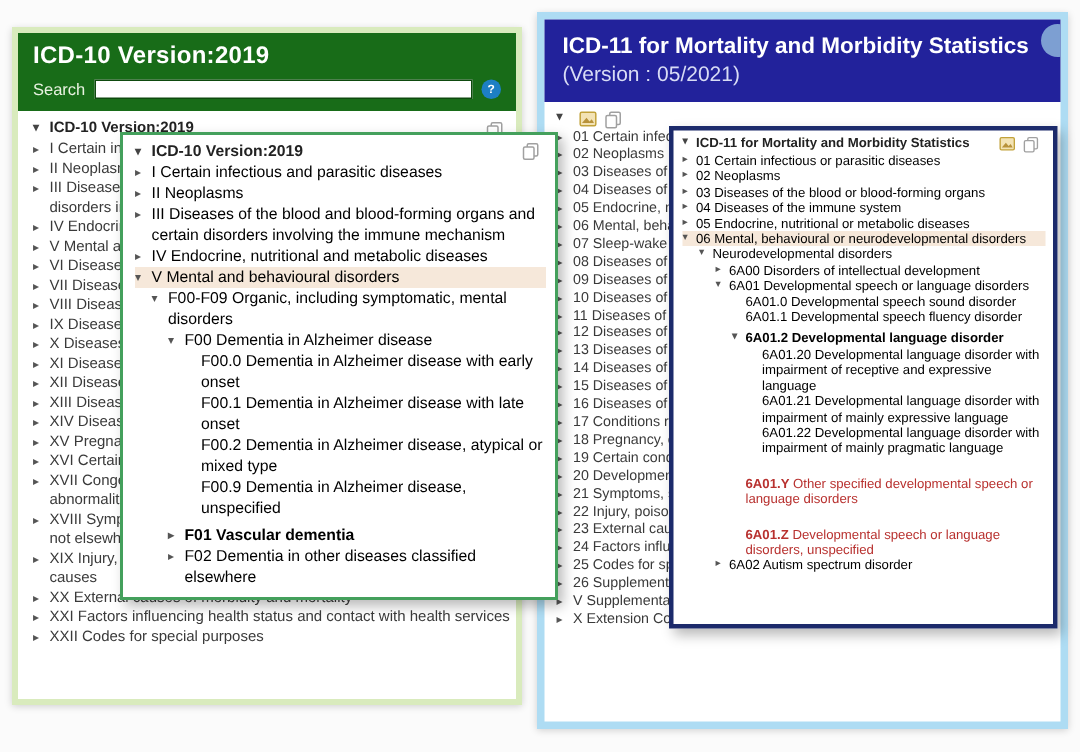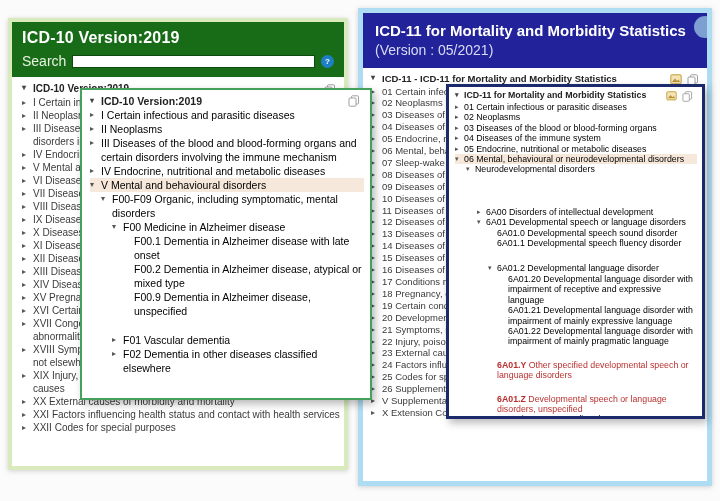--- a/index.html
+++ b/index.html
@@ -15,21 +15,21 @@
   .panel-left {
     left:8px; top:18px; width:340px; height:452px;
     border:4px solid #d9ebbd;
     box-shadow:0 1px 5px rgba(0,0,0,.18);
   }
   .hdr10 {
     background:#186c18; color:#fff; padding:7px 10px 8px 10px;
   }
   .hdr10 .title { font-size:16px; font-weight:bold; letter-spacing:.2px; }
   .search-row { display:flex; align-items:center; gap:6px; margin-top:6px; }
-  .search-label { font-size:14px; color:#e8f2e0;text-align:right; }
+  .search-label { font-size:11px; color:#e8f2e0;text-align:right; }
   .search-input {
     flex:1; height:13px; border:1px solid #0e4a0e; background:#fff;
     font-size:9px; padding:0 3px; outline:none;
   }
   .help-btn {
     width:13px; height:13px; border-radius:50%; background:#1d7fc4;
     color:#fff; font-size:8px; font-weight:bold; line-height:13px;
     text-align:center; flex:0 0 auto; cursor:pointer;
   }
   
@@ -57,21 +57,21 @@
   .trow { display:flex; align-items:flex-start; cursor:pointer; }
   .trow .arw { width:11px; flex:0 0 auto; color:#555; font-size:8px; line-height:inherit; }
   .trow .lbl { flex:1; }
   .trow.hl { background:#f6e8da; }
   .trow.red, .trow.red .arw { color:#b8312f;margin-top:13px; }
   .trow .code-b { font-weight:bold; }
   .root-row { display:flex; align-items:flex-start; font-weight:bold; color:#222; cursor:pointer; }
   .root-row .arw { width:11px; flex:0 0 auto; color:#444; font-size:8px; }
   .root-row .lbl { flex:1; }
   .icon-cluster { display:flex; gap:5px; flex:0 0 auto; padding:1px 4px 0 4px; }
-  .gap { margin-top:15px; }
+  .gap { margin-top:4px;font-weight:bold; }
   
   .overlay { position:absolute; background:#fff; overflow:hidden; }
   .ov-left {
     left:80px; top:88px; width:292px; height:312px;
     border:2px solid #44a05c;
     box-shadow:3px 4px 8px rgba(0,0,0,.28);
     padding:4px 6px 4px 8px; font-size:10.5px;
   }
   .ov-left .trow { line-height:14px; }
   .ov-left .root-row { line-height:14px; font-size:10.5px; }
@@ -205,21 +205,20 @@
 
 <div class="panel panel-right">
   <div class="hdr11">
     <span class="title">ICD-11 for Mortality and Morbidity Statistics</span>
     <span class="version">(Version : 05/2021)</span>
     <span class="corner-circle"></span>
   </div>
   <div class="tree tree-right">
     <div class="root-row">
       <span class="arw">▾</span>
-      <span class="lbl">ICD-11 - ICD-11 for Mortality and Morbidity Statistics</span>
       <span class="icon-cluster">
         <svg class="svg-ic" width="12" height="11" viewBox="0 0 12 11">
             <rect x="0.8" y="0.8" width="10.4" height="9" rx="1" fill="#f3e3b5" stroke="#c2a23a"></rect>
             <path d="M2 8 L5 4.5 L7 7 L8.5 5.5 L10 8 Z" fill="#b8923a"></path>
           </svg>
         <svg class="svg-ic" width="12" height="12" viewBox="0 0 12 12">
             <rect x="3.5" y="0.8" width="7" height="8.2" rx="1" fill="#fff" stroke="#a0a0a0"></rect>
             <rect x="1" y="3" width="7" height="8.2" rx="1" fill="#fff" stroke="#a0a0a0"></rect>
           </svg>
       </span>
@@ -372,21 +371,25 @@
       <div class="trow hl" style="padding-left: 0px;">
         <span class="arw">▾</span>
         <span class="lbl">V Mental and behavioural disorders</span>
       </div>
       <div class="trow" style="padding-left: 11px;">
         <span class="arw">▾</span>
         <span class="lbl">F00-F09 Organic, including symptomatic, mental disorders</span>
       </div>
       <div class="trow" style="padding-left: 22px;">
         <span class="arw">▾</span>
-        <span class="lbl">F00 Medicine in Alzheimer disease</span>
+        <span class="lbl">F00 Dementia in Alzheimer disease</span>
+      </div>
+      <div class="trow" style="padding-left: 33px;">
+        <span class="arw"></span>
+        <span class="lbl">F00.0 Dementia in Alzheimer disease with early onset</span>
       </div>
       <div class="trow" style="padding-left: 33px;">
         <span class="arw"></span>
         <span class="lbl">F00.1 Dementia in Alzheimer disease with late onset</span>
       </div>
       <div class="trow" style="padding-left: 33px;">
         <span class="arw"></span>
         <span class="lbl">F00.2 Dementia in Alzheimer disease, atypical or mixed type</span>
       </div>
       <div class="trow" style="padding-left: 33px;">
@@ -441,21 +444,21 @@
         <span class="lbl">05 Endocrine, nutritional or metabolic diseases</span>
       </div>
       <div class="trow hl" style="padding-left: 0px;">
         <span class="arw">▾</span>
         <span class="lbl">06 Mental, behavioural or neurodevelopmental disorders</span>
       </div>
       <div class="trow" style="padding-left: 11px;">
         <span class="arw">▾</span>
         <span class="lbl">Neurodevelopmental disorders</span>
       </div>
-      <div class="trow" style="padding-left: 22px; margin-top: 32px;">
+      <div class="trow" style="padding-left: 22px;">
         <span class="arw">▸</span>
         <span class="lbl">6A00 Disorders of intellectual development</span>
       </div>
       <div class="trow" style="padding-left: 22px;">
         <span class="arw">▾</span>
         <span class="lbl">6A01 Developmental speech or language disorders</span>
       </div>
       <div class="trow" style="padding-left: 33px;">
         <span class="arw"></span>
         <span class="lbl">6A01.0 Developmental speech sound disorder</span>

